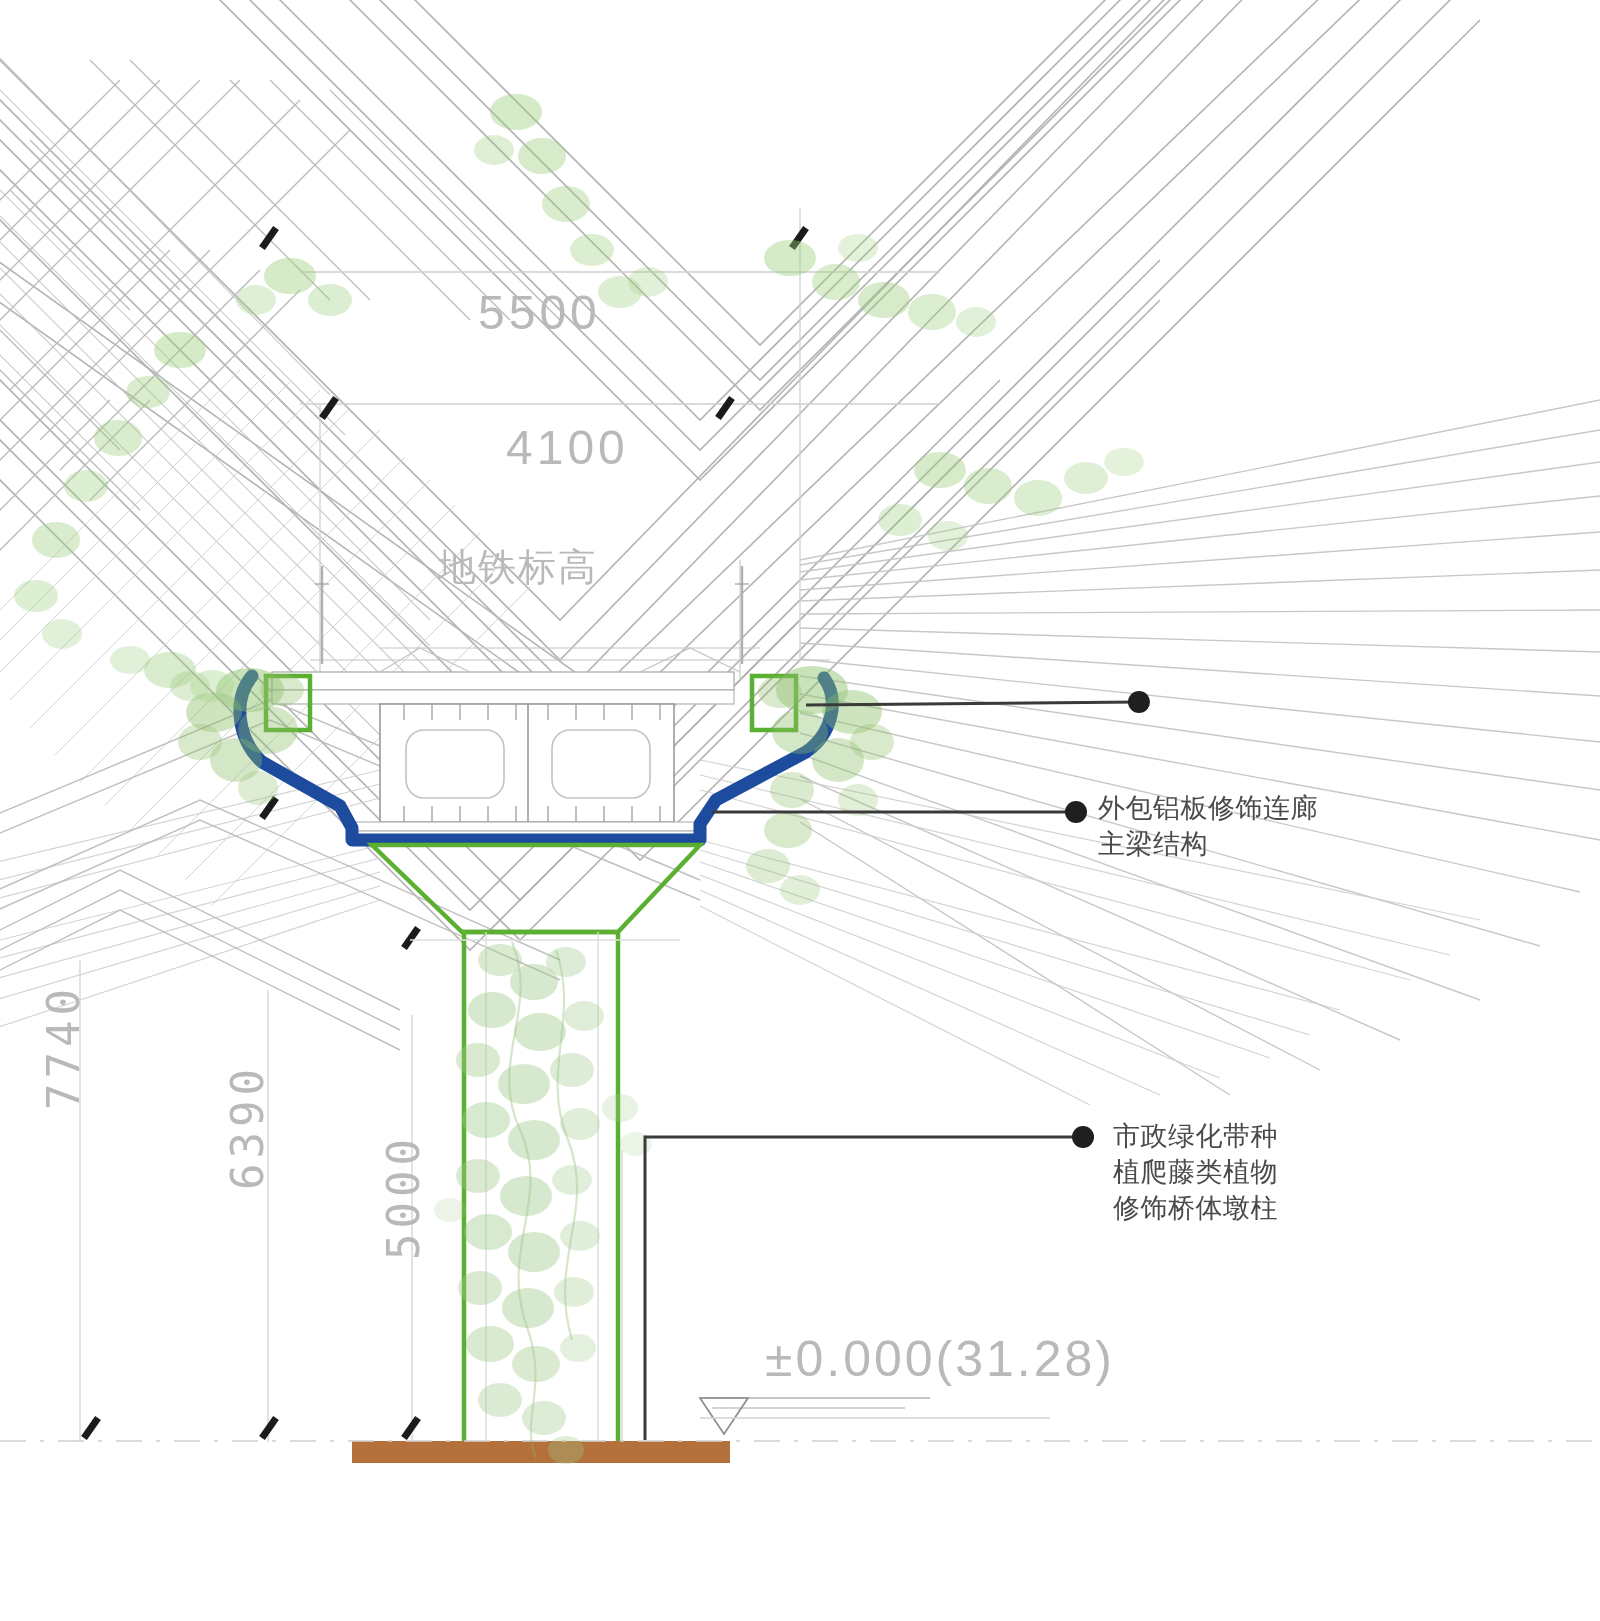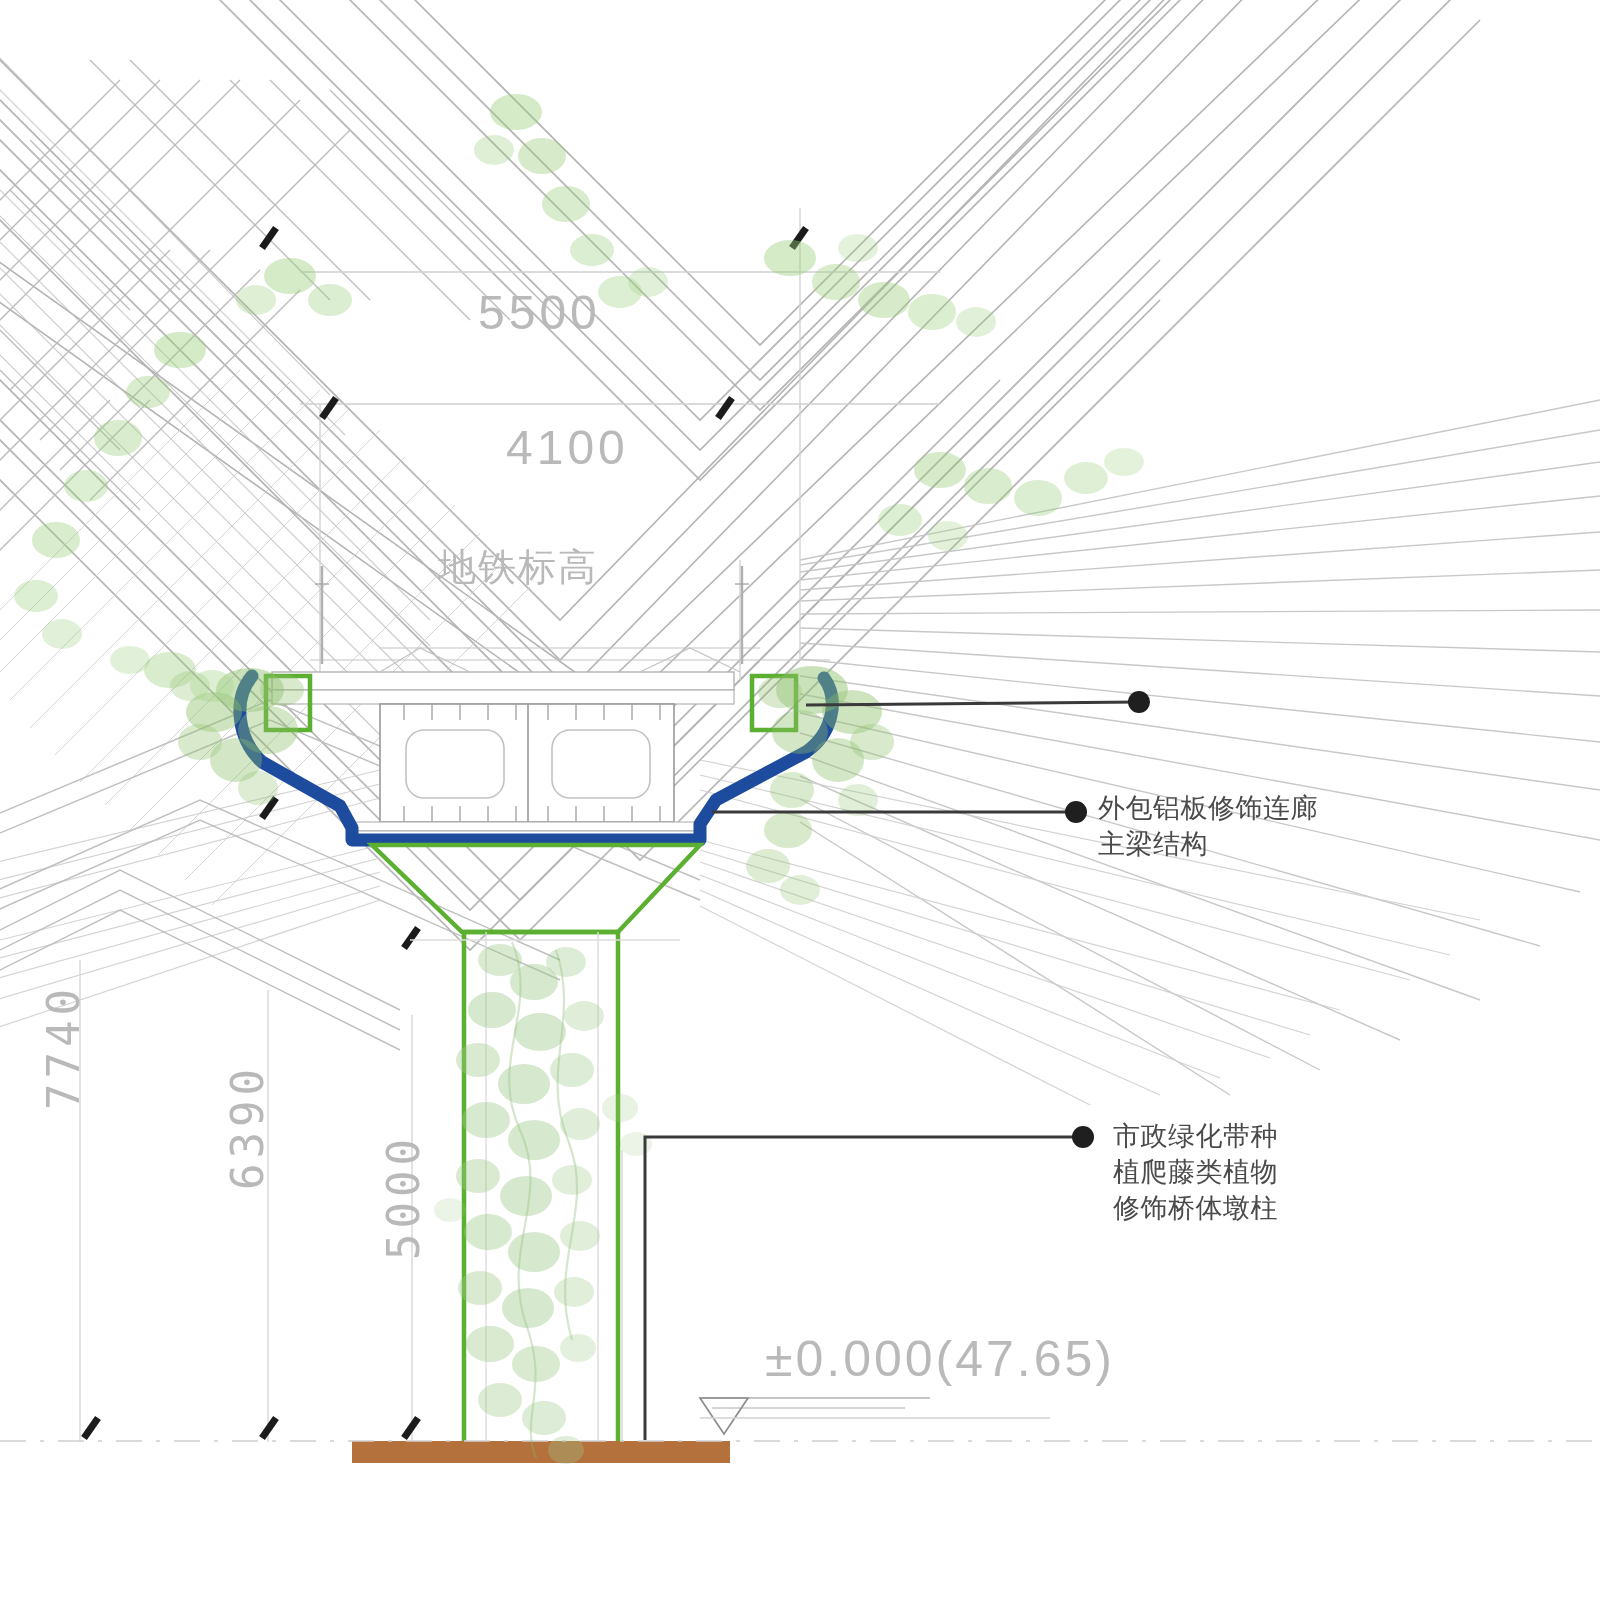--- a/index.html
+++ b/index.html
@@ -430,19 +430,19 @@
 
   <div class="anno" id="anno3">市政绿化带种
 植爬藤类植物
 修饰桥体墩柱</div>
   <div class="anno" id="anno2">外包铝板修饰连廊
 主梁结构</div>
 
   <div class="dimtxt" id="d5500">5500</div>
   <div class="dimtxt" id="d4100">4100</div>
   <div class="dimtxt" id="dmetro">地铁标高</div>
-  <div class="dimtxt" id="dzero">±0.000(47.65)</div>
+  <div class="dimtxt" id="dzero">±0.000(31.28)</div>
 
   <div class="vdim" id="v7740">7740</div>
   <div class="vdim" id="v6390">6390</div>
   <div class="vdim" id="v5000">5000</div>
 
 </div>
 
 </body></html>

